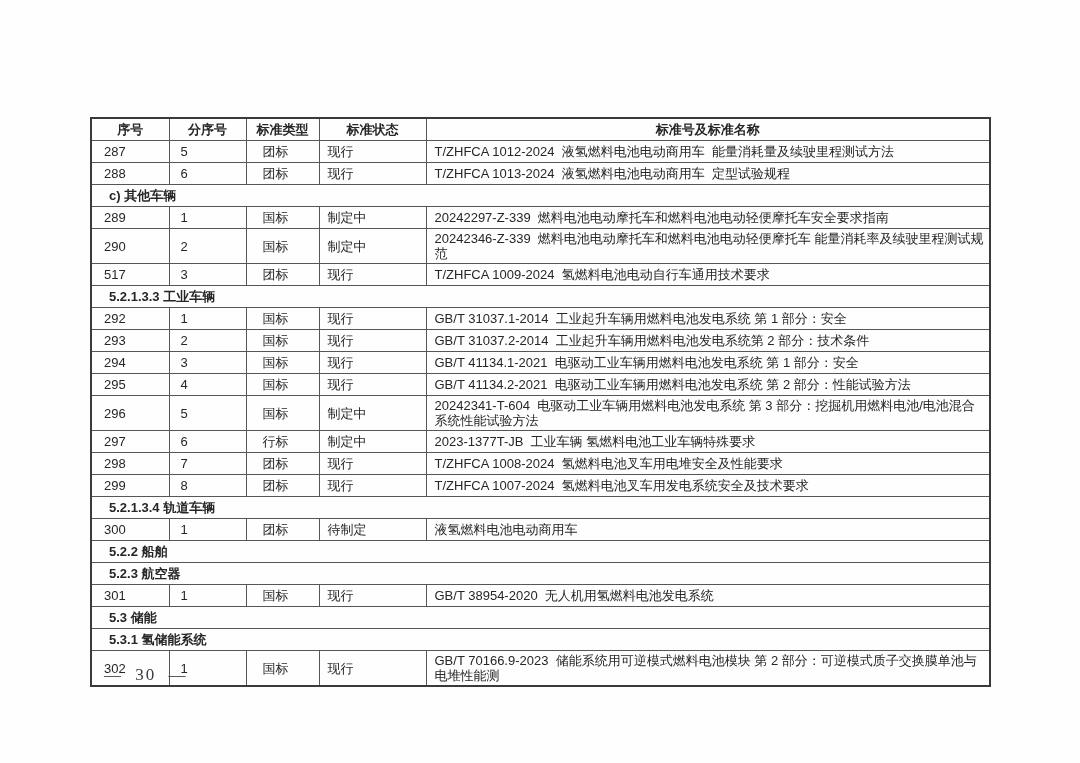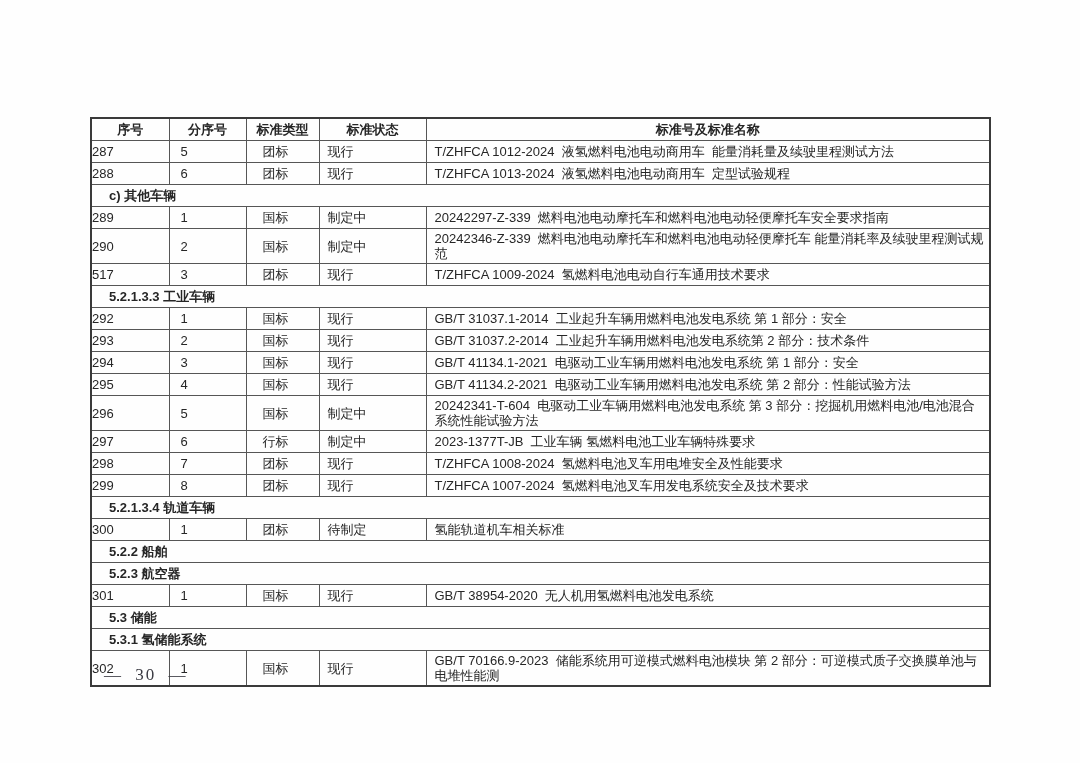--- a/index.html
+++ b/index.html
@@ -38,21 +38,21 @@
     height: 17px;
     font-weight: bold;
     text-align: center;
     padding: 2px 2px;
   }
   table.standards td {
     height: 17px;
     text-align: left;
     font-weight: normal;
   }
-  table.standards td:nth-child(1) { padding-left: 0; }
+  table.standards td:nth-child(1) { padding-left: 12px; }
   table.standards td:nth-child(2) { padding-left: 11px; }
   table.standards td:nth-child(3) { padding-left: 16px; }
   table.standards td:nth-child(4) {  }
   table.standards td:nth-child(5) { padding-left: 8px; white-space: pre-wrap; }
   table.standards td.section-cell {
     font-weight: bold;
     padding-left: 17px;
     white-space: pre-wrap;
   }
   .page-number {
@@ -188,21 +188,21 @@
           <td>T/ZHFCA 1007-2024  氢燃料电池叉车用发电系统安全及技术要求</td>
         </tr>
         <tr>
           <td colspan="5" class="section-cell">5.2.1.3.4 轨道车辆</td>
         </tr>
         <tr>
           <td>300</td>
           <td>1</td>
           <td>团标</td>
           <td>待制定</td>
-          <td>氢能轨道机车相关标准</td>
+          <td>液氢燃料电池电动商用车</td>
         </tr>
         <tr>
           <td colspan="5" class="section-cell">5.2.2 船舶</td>
         </tr>
         <tr>
           <td colspan="5" class="section-cell">5.2.3 航空器</td>
         </tr>
         <tr>
           <td>301</td>
           <td>1</td>

